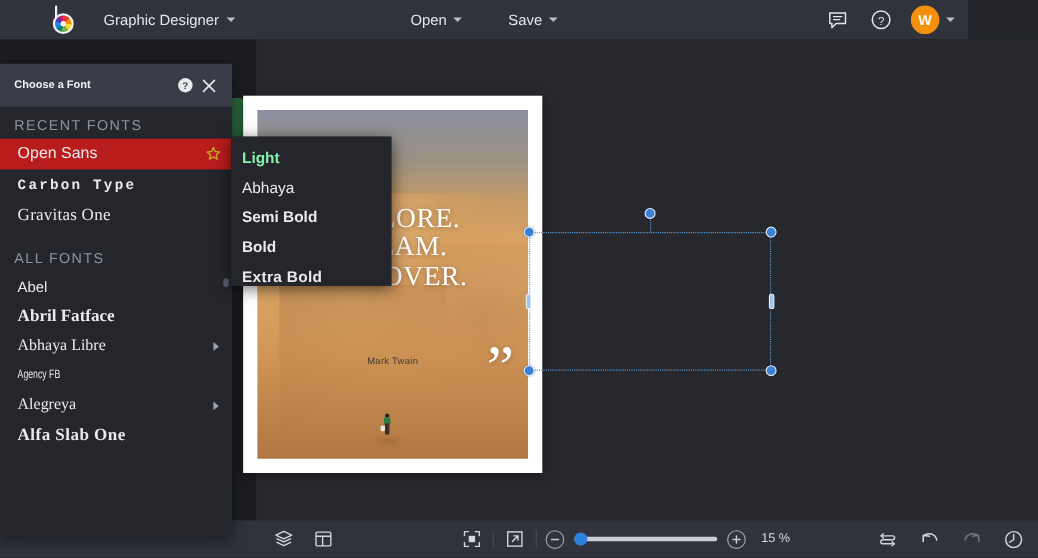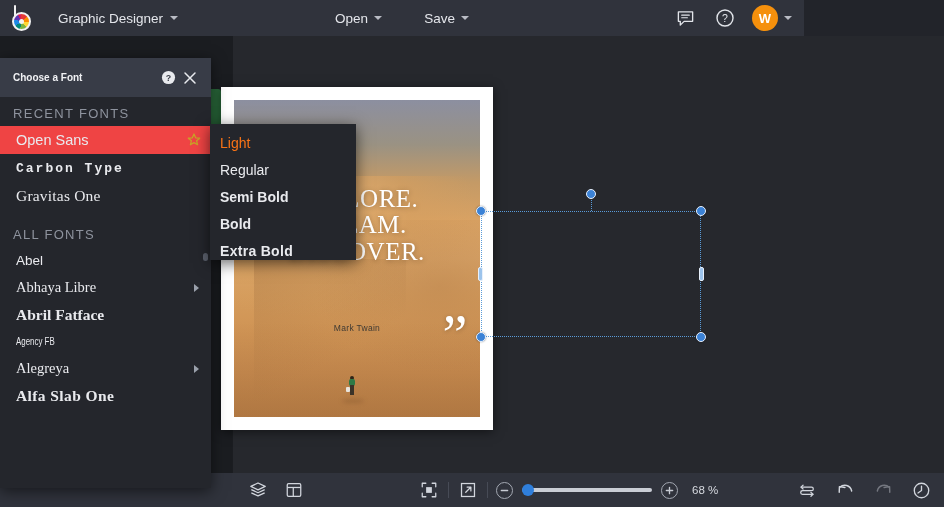--- a/index.html
+++ b/index.html
@@ -6,23 +6,23 @@
   html, body {
     width: 944px; height: 507px;
     background: #22242a;
     font-family: "Liberation Sans", sans-serif;
     overflow: hidden;
   }
   #app { position: relative; width: 944px; height: 507px; }
 
   
   .topbar {
-    position: absolute; top: 0; left: 0; width: 804px; height: 36px;
+    position: absolute; top: 0; left: 0; width: 880px; height: 36px;
     background: #30333c;
-    display: flex; 
+    display: flex;  padding-left: 36px;
   }
   .logo-wrap { width: 46px; height: 36px; display: flex; align-items: center; justify-content: center; }
   .logo {
     position: relative; width: 25px; height: 26px;
   }
   .logo .stem {
     position: absolute; left: 3px; top: 0; width: 2.5px; height: 15px;
     background: #f2f2f2; border-radius: 1px;
   }
   .logo .wheel {
@@ -235,21 +235,21 @@
 
   .section-label {
     color: #8e939e; font-size: 13px; letter-spacing: 1.3px;
     padding: 9px 0 5px 13px; text-transform: uppercase;
   }
   .font-row {
     height: 27px; display: flex; align-items: center;
     padding: 0 10px 0 16px; cursor: pointer; color: #e9eaee;
     position: relative;
   }
-  .font-row.selected { background: #ef4444; }
+  .font-row.selected { background: #b91c1c; }
   .font-row .fname { flex: 1; font-size: 14.5px; line-height: 1; }
   .chev {
     width: 0; height: 0; border-top: 4px solid transparent;
     border-bottom: 4px solid transparent; border-left: 5px solid #9aa0ab;
     margin-right: 2px;
   }
   .recent-list { flex: 0 0 auto; padding-bottom: 8px; }
   .recent-list .font-row { height: 28px; }
   .all-list {
     flex: 1; overflow: hidden; position: relative; padding-bottom: 6px;
@@ -275,21 +275,21 @@
   
   .submenu {
     position: absolute; left: 210px; top: 124px; width: 146px; height: 136px;
     background: #24262c; box-shadow: 0 3px 14px rgba(0,0,0,.6);
     padding: 5px 0; z-index: 30;
   }
   .sub-item {
     height: 27px; display: flex; align-items: center; padding-left: 10px;
     color: #e9eaee; font-size: 14px; cursor: pointer;
   }
-  .w-light  { font-weight: normal; color: #f97316; }
+  .w-light  { font-weight: bold; color: #86efac; }
   .w-reg    { font-weight: normal; }
   .w-semi   { font-weight: bold; }
   .w-bold   { font-weight: bold; }
   .w-xbold  { font-weight: bold; letter-spacing: .3px; }
 
   
   .bottombar {
     position: absolute; left: 0; bottom: 0; width: 944px; height: 34px;
     background: #30333c; display: flex; align-items: center;
   }
@@ -448,42 +448,42 @@
       </div>
     </div>
 
     <div class="section-label">ALL FONTS</div>
     <div class="all-list">
       <div class="scrollbar"></div>
       <div class="font-row">
         <span class="fname f-abel">Abel</span>
       </div>
       <div class="font-row">
+        <span class="fname f-abril">Abril Fatface</span>
+      </div>
+      <div class="font-row">
         <span class="fname f-abhaya">Abhaya Libre</span>
         <span class="chev"></span>
       </div>
       <div class="font-row">
-        <span class="fname f-abril">Abril Fatface</span>
-      </div>
-      <div class="font-row">
         <span class="fname f-agency">Agency FB</span>
       </div>
       <div class="font-row">
         <span class="fname f-alegreya">Alegreya</span>
         <span class="chev"></span>
       </div>
       <div class="font-row">
         <span class="fname f-alfa">Alfa Slab One</span>
       </div>
     </div>
   </div>
 
   <div class="submenu">
     <div class="sub-item w-light">Light</div>
-    <div class="sub-item w-reg">Regular</div>
+    <div class="sub-item w-reg">Abhaya</div>
     <div class="sub-item w-semi">Semi Bold</div>
     <div class="sub-item w-bold">Bold</div>
     <div class="sub-item w-xbold">Extra Bold</div>
   </div>
 
   <div class="bottombar">
     <div class="bb-left">
       <div class="bb-icon">
         <svg width="18" height="18" viewBox="0 0 20 20">
           <path d="M10 2.2 L18 6 L10 9.8 L2 6 Z" fill="none" stroke="#d2d6dd" stroke-width="1.4" stroke-linejoin="round"></path>
@@ -521,21 +521,21 @@
         </svg>
       </div>
       <div class="zoom-slider">
         <div class="zoom-knob"></div>
       </div>
       <div class="round-btn">
         <svg width="9" height="9" viewBox="0 0 10 10">
           <path d="M5 1.5 V8.5 M1.5 5 H8.5" stroke="#c7cbd3" stroke-width="1.5" stroke-linecap="round"></path>
         </svg>
       </div>
-      <span class="zoom-val">68 %</span>
+      <span class="zoom-val">15 %</span>
     </div>
 
     <div class="bb-right">
       <div class="bb-icon">
         <svg width="18" height="18" viewBox="0 0 20 20">
           <path d="M3.5 6.8 H15 a2 2 0 0 1 0 4 H5 a2 2 0 0 0 0 4 H16.5" fill="none" stroke="#d2d6dd" stroke-width="1.4" stroke-linecap="round"></path>
           <path d="M5.6 4.7 L3.3 6.8 L5.6 8.9" fill="none" stroke="#d2d6dd" stroke-width="1.4" stroke-linecap="round" stroke-linejoin="round"></path>
           <path d="M14.4 12.7 L16.7 14.8 L14.4 16.9" fill="none" stroke="#d2d6dd" stroke-width="1.4" stroke-linecap="round" stroke-linejoin="round"></path>
         </svg>
       </div>

